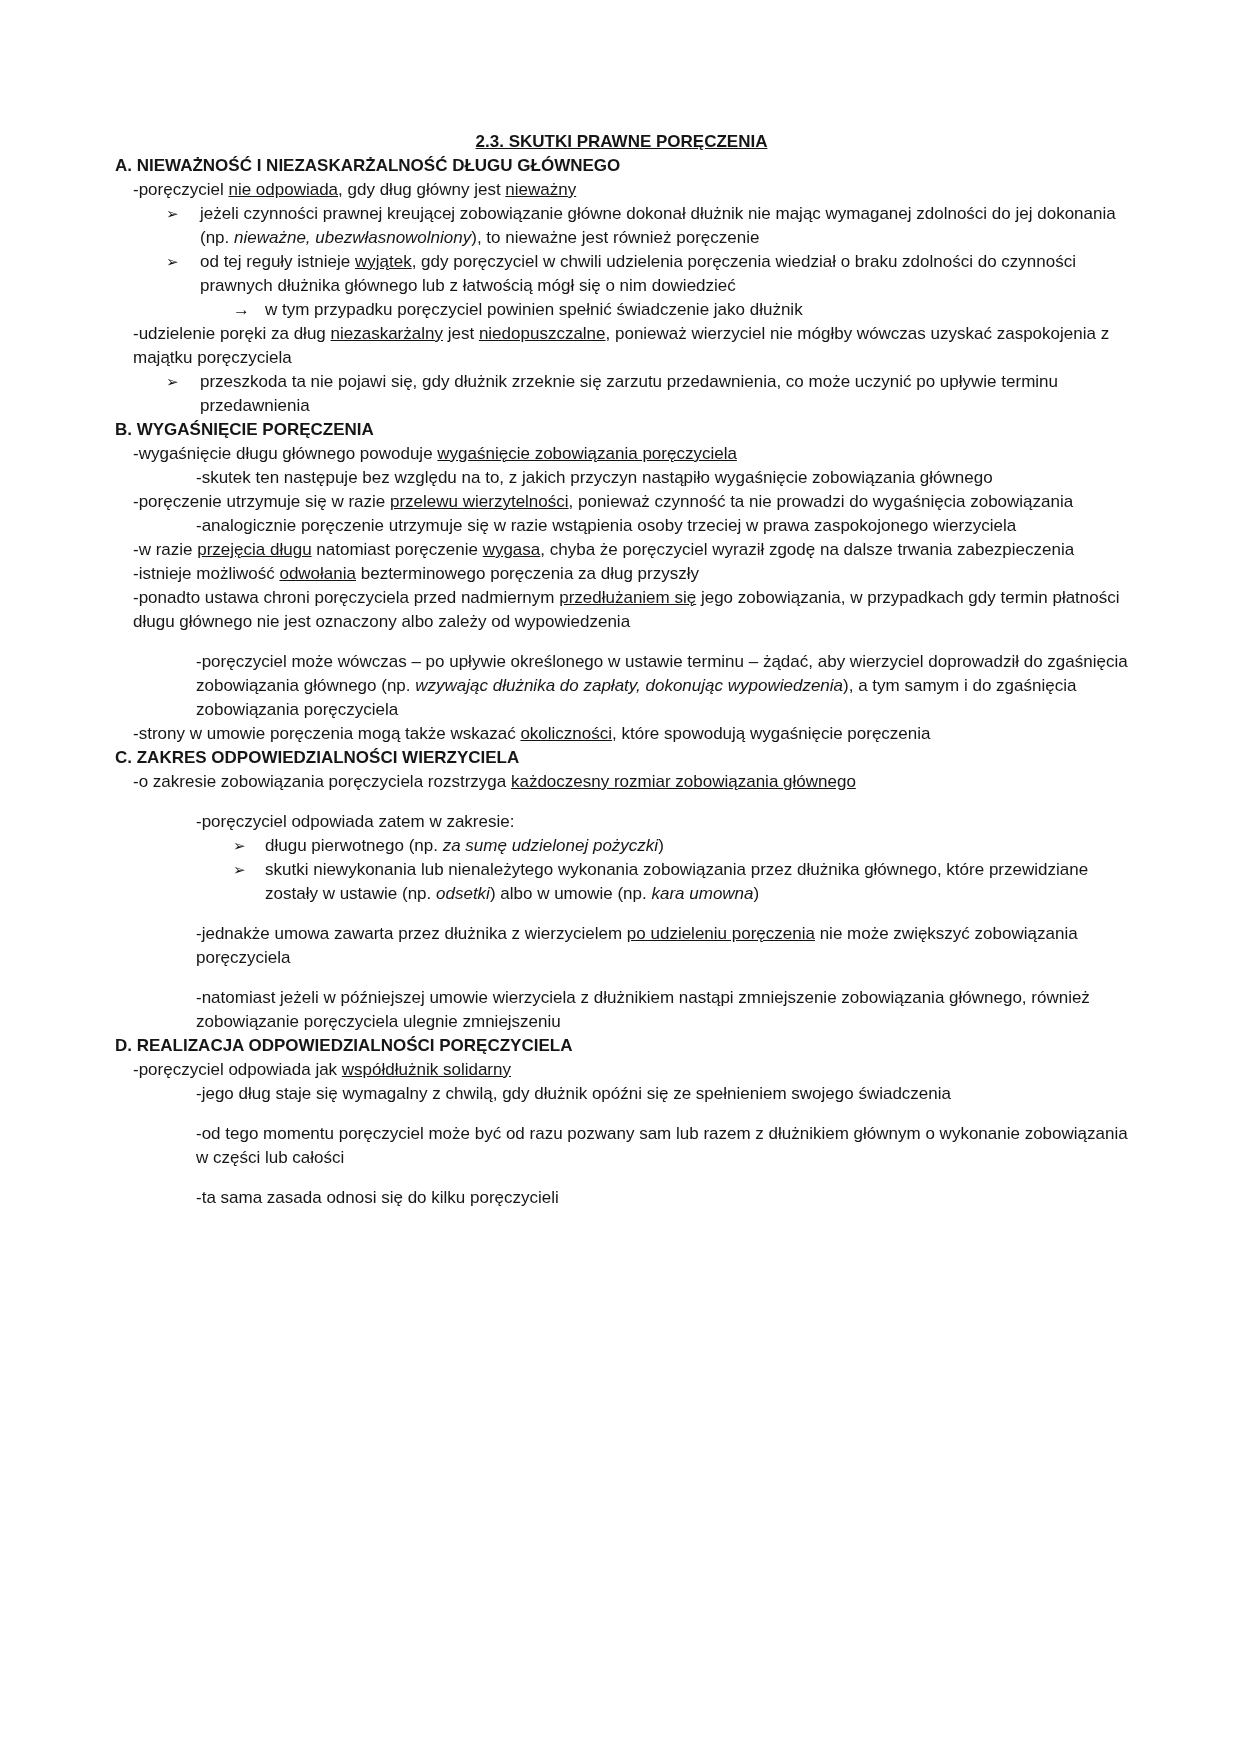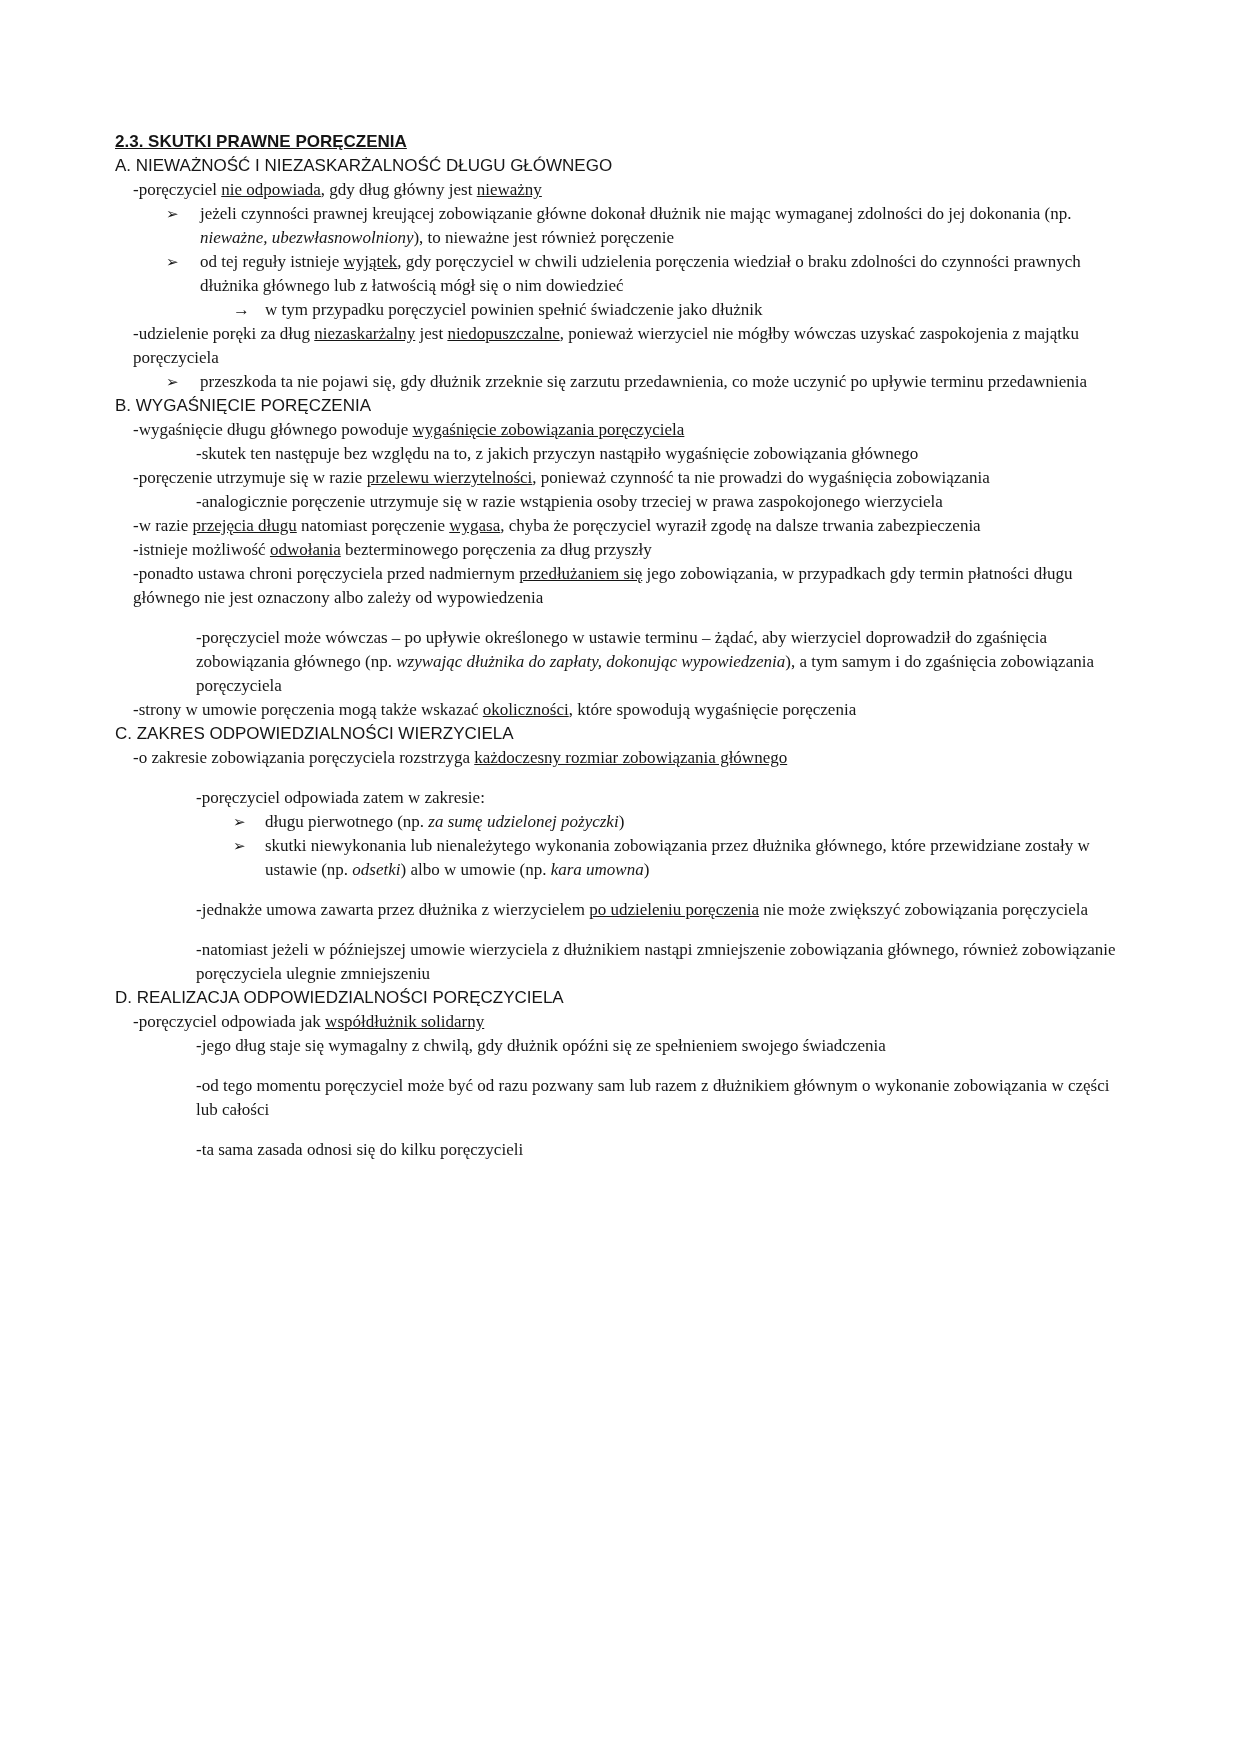--- a/index.html
+++ b/index.html
@@ -5,25 +5,26 @@
   * { margin:0; padding:0; box-sizing:border-box; }
   html, body { background:#ffffff; }
   body {
     width:1240px; height:1754px;
     font-family:"Liberation Sans","DejaVu Sans",sans-serif;
     font-size:17px; line-height:24px; color:#161616;
     overflow:hidden;
   }
   .page { padding:130px 112px 40px 115px; }
   .doc-title {
+    text-align:center;
     font-weight:bold;
     text-decoration:underline;
   }
-  .section-heading { font-weight:normal; }
-  .blk { white-space:normal;font-family:Liberation Serif, serif; }
+  .section-heading { font-weight:bold; }
+  .blk { white-space:normal; }
   .blk.p1    { margin-left:18px; }
   .blk.p1hang{ margin-left:18px; text-indent:63px; }
   .blk.p2    { margin-left:81px;margin-top:16px; }
   .blk.b2, .blk.b3, .blk.a3 { display:flex; align-items:flex-start; }
   .blk.b2 { margin-left:51px; }
   .blk.b3 { margin-left:118px; }
   .blk.a3 { margin-left:118px; }
   .blk .marker { flex:0 0 34px; width:34px; }
   .blk.b3 .marker, .blk.a3 .marker { flex:0 0 32px; width:32px; }
   .blk.b2 .marker, .blk.b3 .marker { font-size:15px; }

